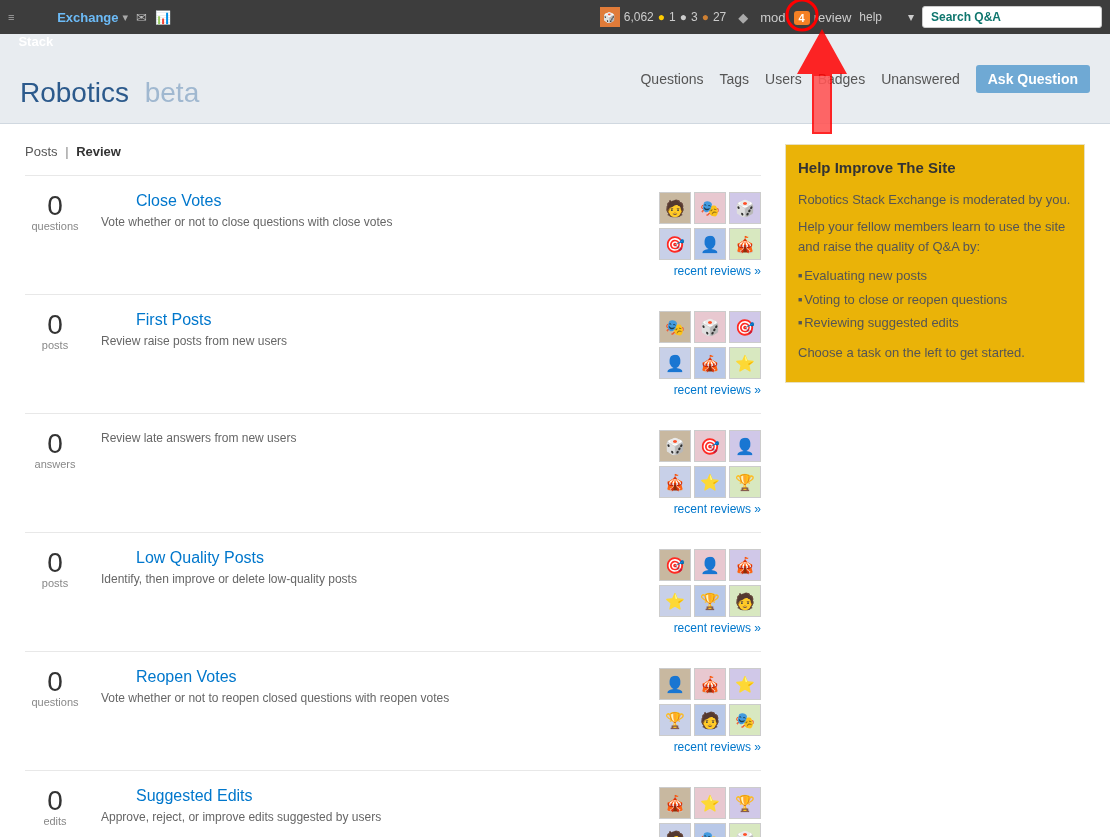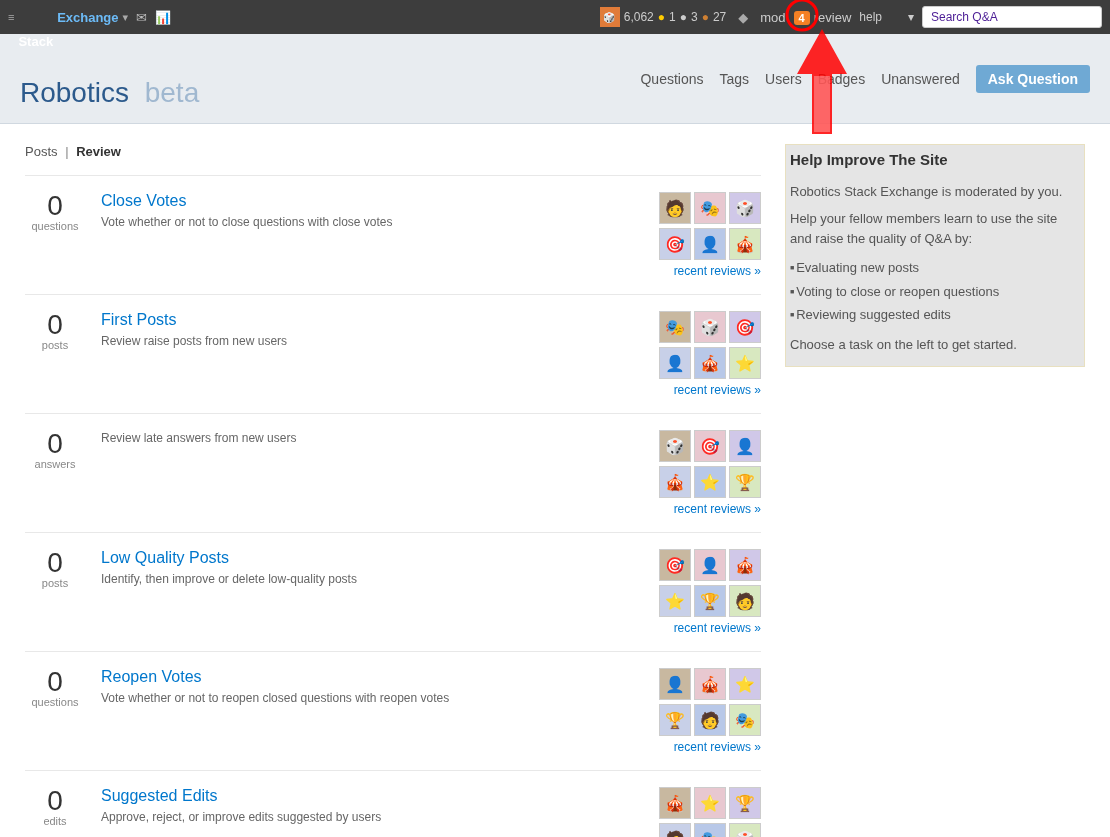--- a/index.html
+++ b/index.html
@@ -110,39 +110,39 @@
       border-top: 1px solid #e8e8e8;
       gap: 16px;
     }
     .review-count {
       text-align: center;
       min-width: 60px;
     }
     .review-count .num { font-size: 28px; color: #333; line-height: 1; }
     .review-count .label { font-size: 11px; color: #888; }
     .review-info { flex: 1; }
-    .review-info .title { font-size: 16px; color: #0077cc; text-decoration: none; display: block; margin-bottom: 4px; }
+    .review-info .title { font-size: 16px; color: #0077cc; text-decoration: none; display: block; margin-bottom: 4px; margin-left: 35px; }
     .review-info .desc { font-size: 12px; color: #666; line-height: 1.4; }
     .review-avatars { display: flex; flex-direction: column; gap: 4px; align-items: flex-end; }
     .avatar-row { display: flex; gap: 3px; }
     .avatar {
       width: 32px; height: 32px;
       background: #ddd;
       display: inline-flex; align-items: center; justify-content: center;
       font-size: 18px;
       border: 1px solid #ccc;
       overflow: hidden;
     }
     .recent-link { font-size: 12px; color: #0077cc; text-decoration: none; }
 
     
     .help-box {
-      background: #e5e5e5;
+      background: #eab308;
       border: 1px solid #e8e0c0;
-      padding: 4px;
+      padding: 12px;
       font-size: 13px;
       line-height: 1.5;
     }
     .help-box h3 { font-size: 15px; margin-bottom: 10px; color: #333; }
     .help-box p { margin-bottom: 8px; color: #555; }
     .help-box ul { list-style: none; padding: 0; margin: 0 0 8px 0; }
     .help-box ul li { padding: 2px 0; color: #555; }
     .help-box ul li::before { content: "■ "; font-size: 7px; color: #555; vertical-align: middle; }
 
     .top-nav-review-section {
@@ -203,21 +203,21 @@
       <polygon points="22,108 38,108 38,52 22,52" fill="white" opacity="0.3"></polygon>
     </svg>
   </div>
 
   <div class="top-nav-links">
     <span>help</span>
     <span>▾</span>
   </div>
 
   <div class="search-box">
-    <span style="color:#4c1d95;">Search Q&amp;A</span>
+    <span style="color:#0f766e;font-weight:bold;">Search Q&amp;A</span>
   </div>
 </div>
 
 <div class="site-header">
   <div class="site-title">
     <span class="main">Robotics</span>
     <span class="beta">beta</span>
   </div>
   <nav class="site-nav">
     <a href="#">Questions</a>

